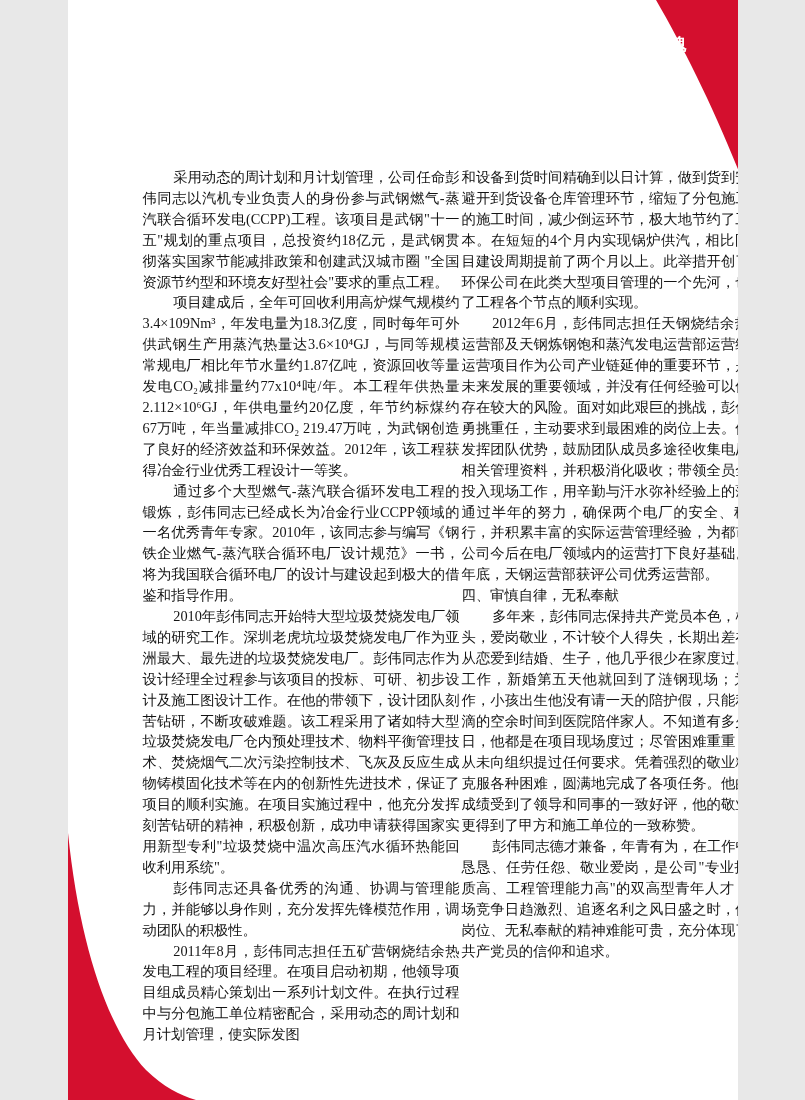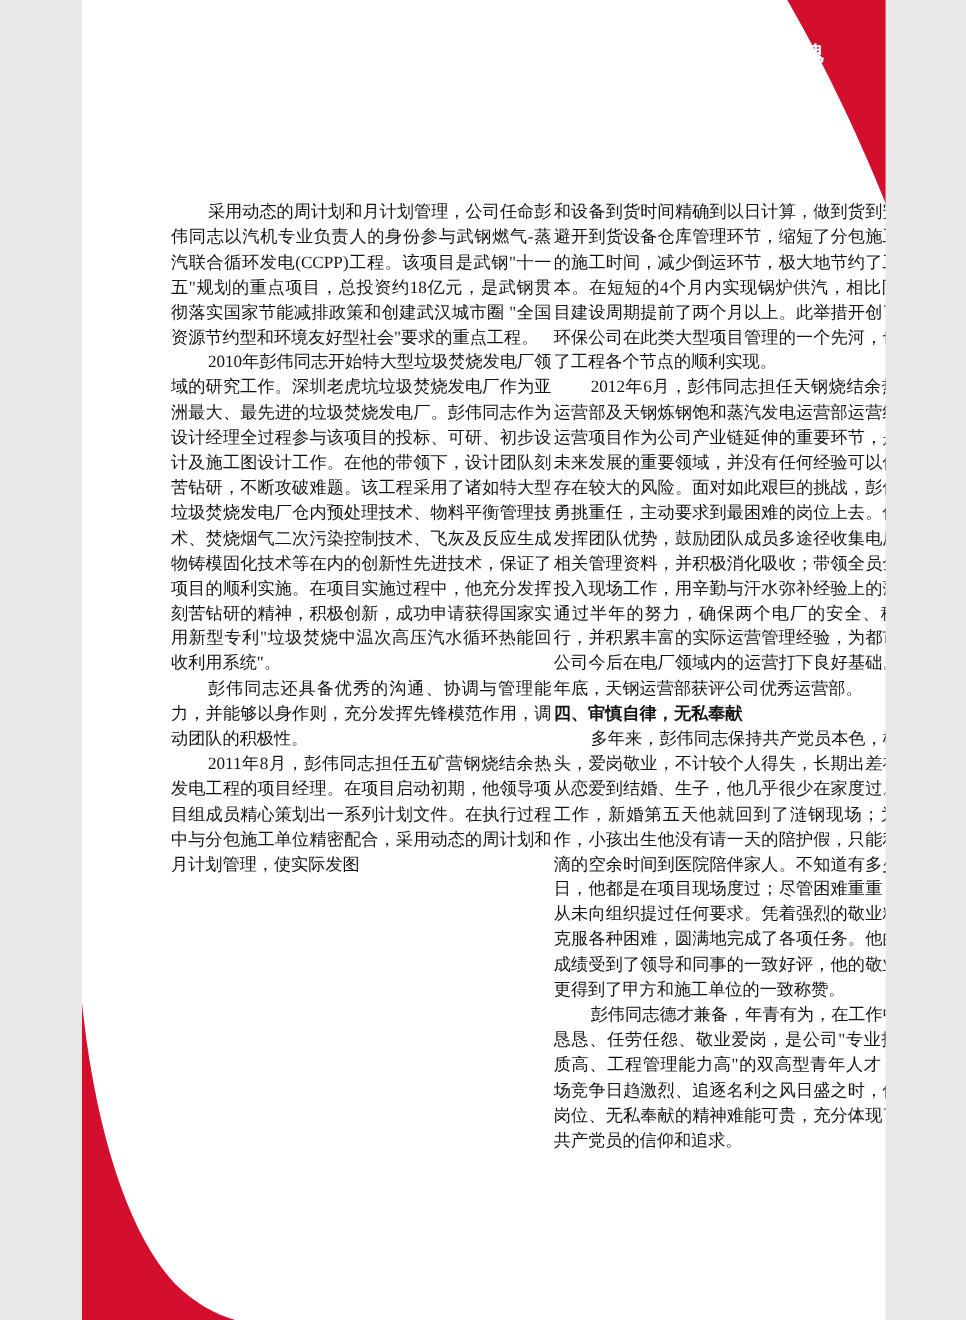--- a/index.html
+++ b/index.html
@@ -17,21 +17,21 @@
 
   .col {
     position:absolute; top:167px; width:317px;
     font-size:14.3px; line-height:20.9px; color:#141414;
     text-align:justify; text-justify:inter-ideograph; z-index:2;
   }
   .col-left  { left:75px; }
   .col-right { left:394px; }
   .col p { margin:0; padding:0; text-indent:2.15em; }
   .col p.cont { text-indent:0; }
-  .col p.sec  { text-indent:0; font-weight:bold; }
+  .col p.sec  { text-indent:0; font-weight:normal; }
 
   .pageno {
     position:absolute; left:695px; top:1045px; z-index:2;
     font-size:13.5px; color:#3a3a3a; letter-spacing:1.5px;
     font-family:"Liberation Sans","DejaVu Sans",sans-serif;
   }
 </style>
 </head>
 <body>
 
@@ -43,20 +43,22 @@
     <path d="M0,833 C12,950 42,1032 78,1070 C96,1087 111,1095 128,1100 L0,1100 Z" fill="#d40f2e"></path>
   </svg>
 
   <div class="header-block">
     <div class="brand">都市环保魂</div>
     <div class="column-title">先进事迹</div>
   </div>
 
   <div class="col col-left">
     <p>采用动态的周计划和月计划管理，公司任命彭伟同志以汽机专业负责人的身份参与武钢燃气-蒸汽联合循环发电(CCPP)工程。该项目是武钢"十一五"规划的重点项目，总投资约18亿元，是武钢贯彻落实国家节能减排政策和创建武汉城市圈 "全国资源节约型和环境友好型社会"要求的重点工程。</p>
+    <p>项目建成后，全年可回收利用高炉煤气规模约3.4×109Nm³，年发电量为18.3亿度，同时每年可外供武钢生产用蒸汽热量达3.6×10⁴GJ，与同等规模常规电厂相比年节水量约1.87亿吨，资源回收等量发电CO₂减排量约77x10⁴吨/年。本工程年供热量2.112×10⁶GJ，年供电量约20亿度，年节约标煤约67万吨，年当量减排CO₂ 219.47万吨，为武钢创造了良好的经济效益和环保效益。2012年，该工程获得冶金行业优秀工程设计一等奖。</p>
+    <p>通过多个大型燃气-蒸汽联合循环发电工程的锻炼，彭伟同志已经成长为冶金行业CCPP领域的一名优秀青年专家。2010年，该同志参与编写《钢铁企业燃气-蒸汽联合循环电厂设计规范》一书，将为我国联合循环电厂的设计与建设起到极大的借鉴和指导作用。</p>
     <p>2010年彭伟同志开始特大型垃圾焚烧发电厂领域的研究工作。深圳老虎坑垃圾焚烧发电厂作为亚洲最大、最先进的垃圾焚烧发电厂。彭伟同志作为设计经理全过程参与该项目的投标、可研、初步设计及施工图设计工作。在他的带领下，设计团队刻苦钻研，不断攻破难题。该工程采用了诸如特大型垃圾焚烧发电厂仓内预处理技术、物料平衡管理技术、焚烧烟气二次污染控制技术、飞灰及反应生成物铸模固化技术等在内的创新性先进技术，保证了项目的顺利实施。在项目实施过程中，他充分发挥刻苦钻研的精神，积极创新，成功申请获得国家实用新型专利"垃圾焚烧中温次高压汽水循环热能回收利用系统"。</p>
     <p>彭伟同志还具备优秀的沟通、协调与管理能力，并能够以身作则，充分发挥先锋模范作用，调动团队的积极性。</p>
     <p>2011年8月，彭伟同志担任五矿营钢烧结余热发电工程的项目经理。在项目启动初期，他领导项目组成员精心策划出一系列计划文件。在执行过程中与分包施工单位精密配合，采用动态的周计划和月计划管理，使实际发图</p>
   </div>
 
   <div class="col col-right">
     <p class="cont">和设备到货时间精确到以日计算，做到货到安装，避开到货设备仓库管理环节，缩短了分包施工单位的施工时间，减少倒运环节，极大地节约了工程成本。在短短的4个月内实现锅炉供汽，相比同类项目建设周期提前了两个月以上。此举措开创了都市环保公司在此类大型项目管理的一个先河，也确保了工程各个节点的顺利实现。</p>
     <p>2012年6月，彭伟同志担任天钢烧结余热发电运营部及天钢炼钢饱和蒸汽发电运营部运营经理。运营项目作为公司产业链延伸的重要环节，是公司未来发展的重要领域，并没有任何经验可以借鉴，存在较大的风险。面对如此艰巨的挑战，彭伟同志勇挑重任，主动要求到最困难的岗位上去。他充分发挥团队优势，鼓励团队成员多途径收集电厂运营相关管理资料，并积极消化吸收；带领全员全身心投入现场工作，用辛勤与汗水弥补经验上的薄弱。通过半年的努力，确保两个电厂的安全、稳定运行，并积累丰富的实际运营管理经验，为都市环保公司今后在电厂领域内的运营打下良好基础。2012年底，天钢运营部获评公司优秀运营部。</p>
     <p class="sec">四、审慎自律，无私奉献</p>
     <p>多年来，彭伟同志保持共产党员本色，模范带头，爱岗敬业，不计较个人得失，长期出差在外，从恋爱到结婚、生子，他几乎很少在家度过。为了工作，新婚第五天他就回到了涟钢现场；为了工作，小孩出生他没有请一天的陪护假，只能利用点滴的空余时间到医院陪伴家人。不知道有多少个节日，他都是在项目现场度过；尽管困难重重，但他从未向组织提过任何要求。凭着强烈的敬业精神，克服各种困难，圆满地完成了各项任务。他的工作成绩受到了领导和同事的一致好评，他的敬业精神更得到了甲方和施工单位的一致称赞。</p>

